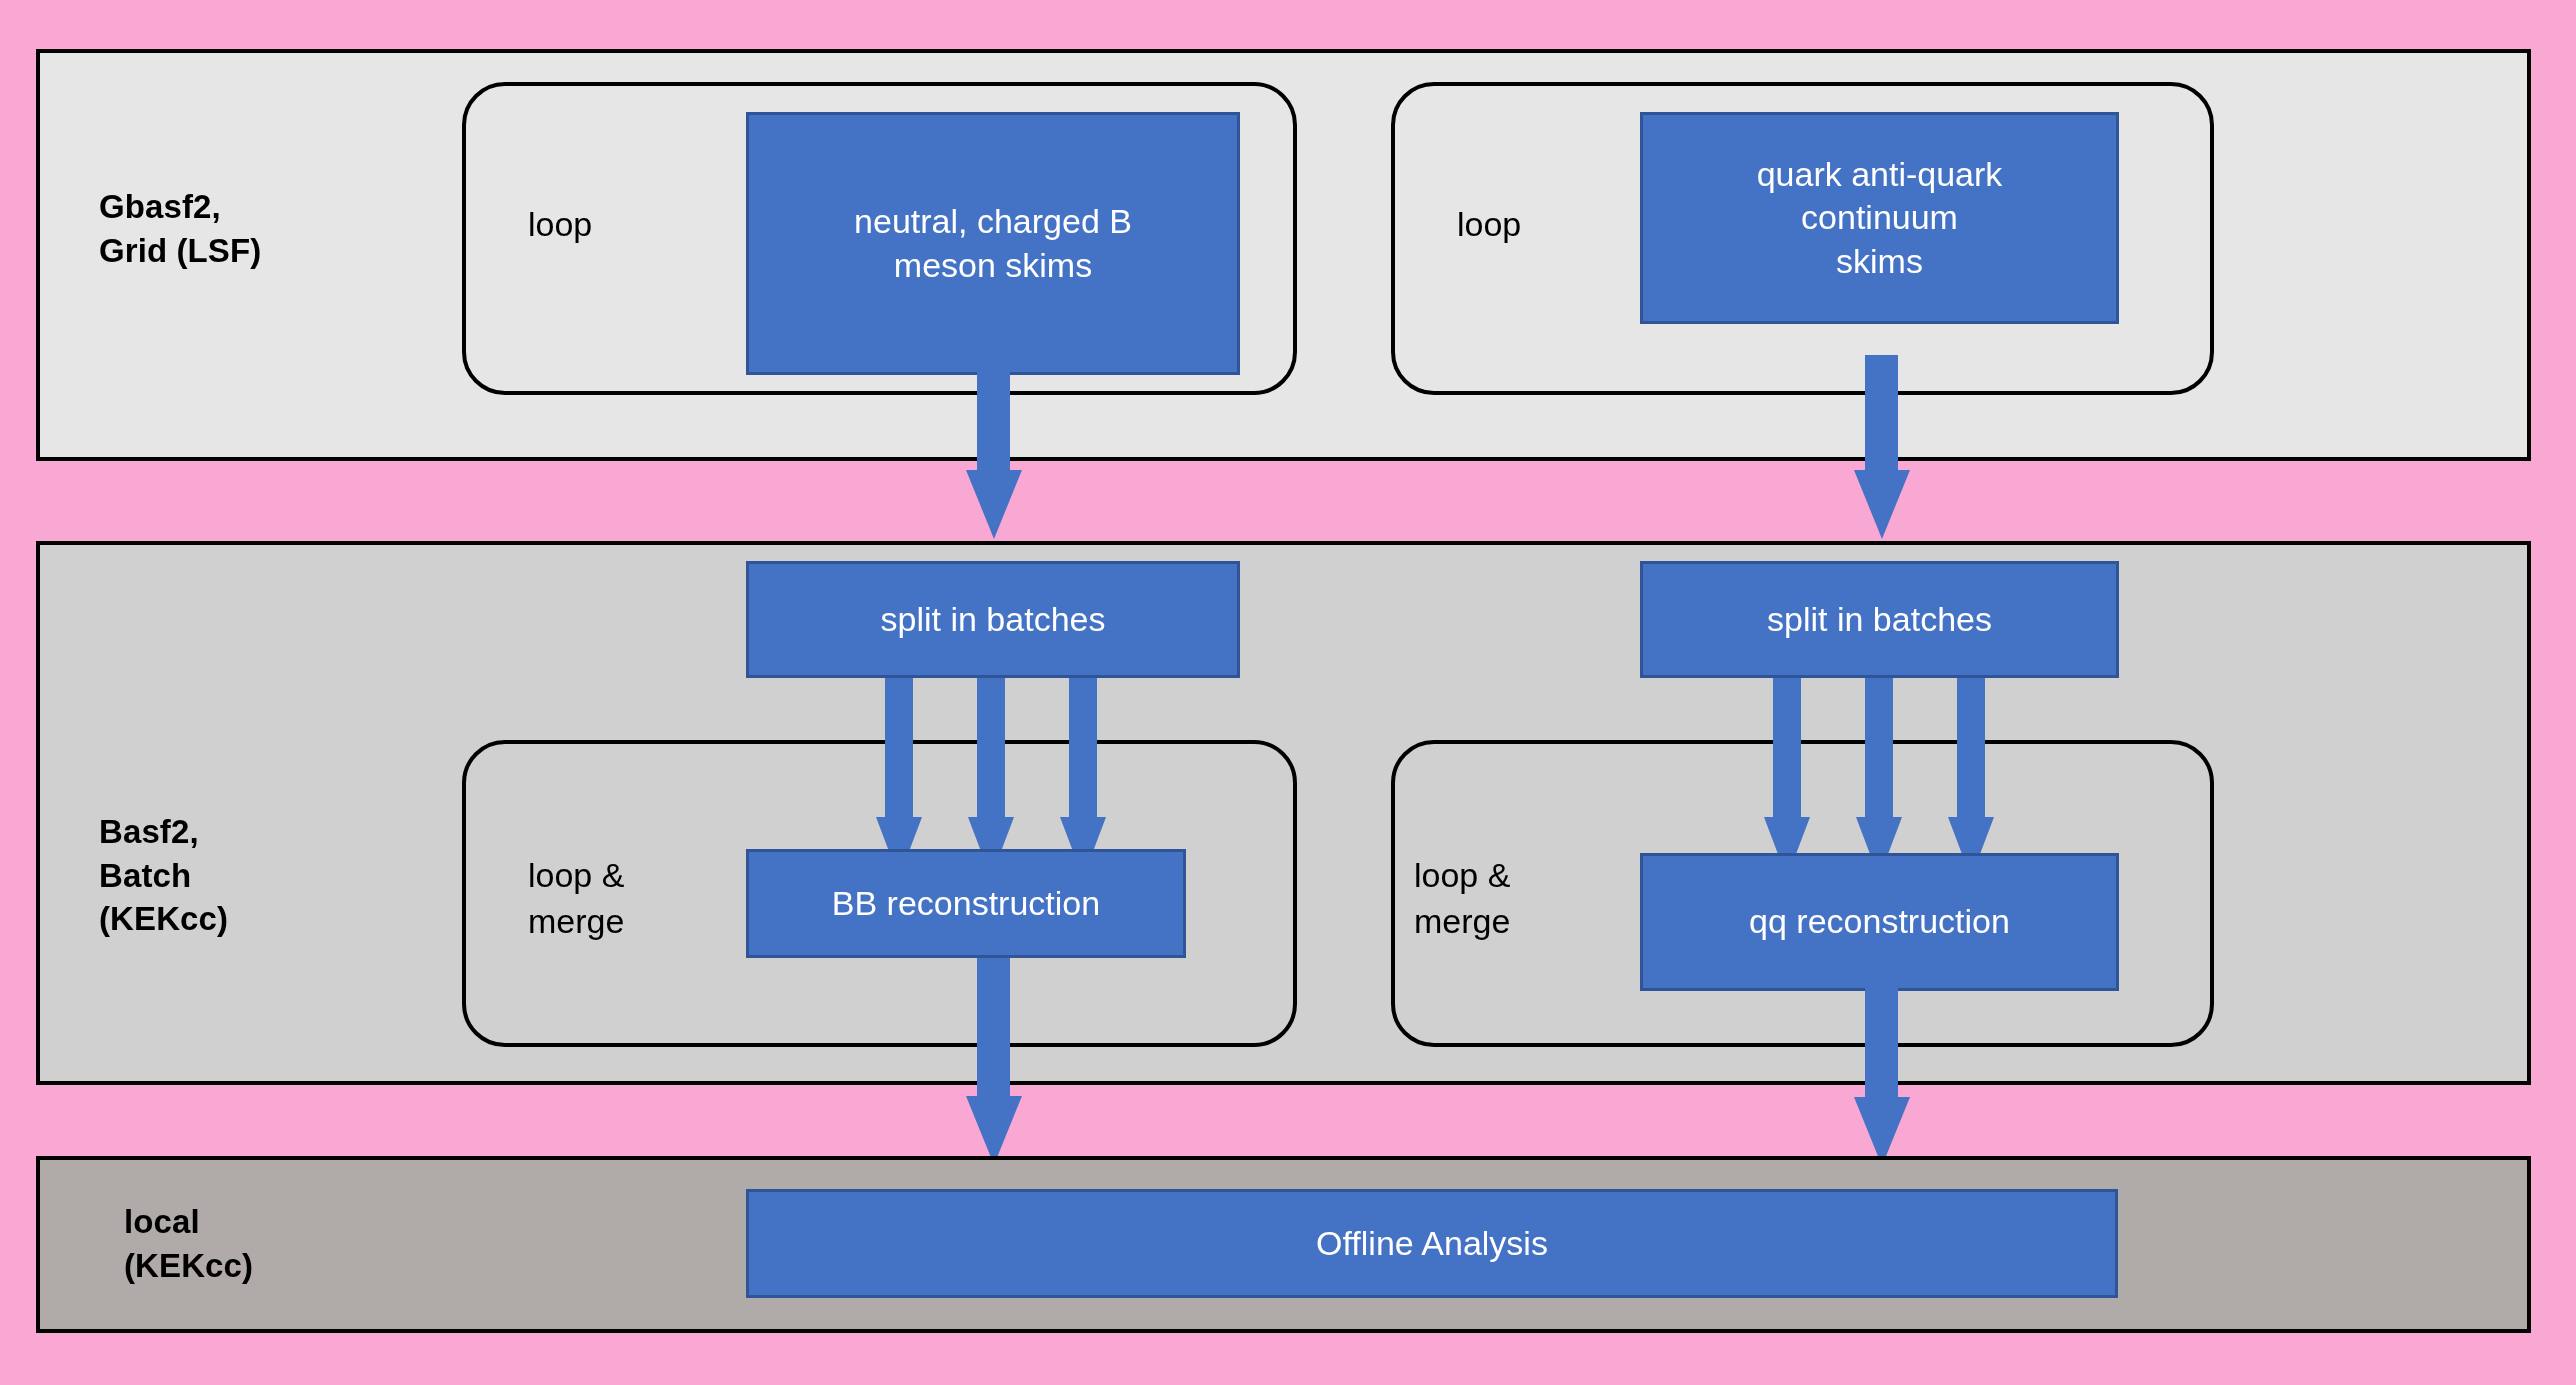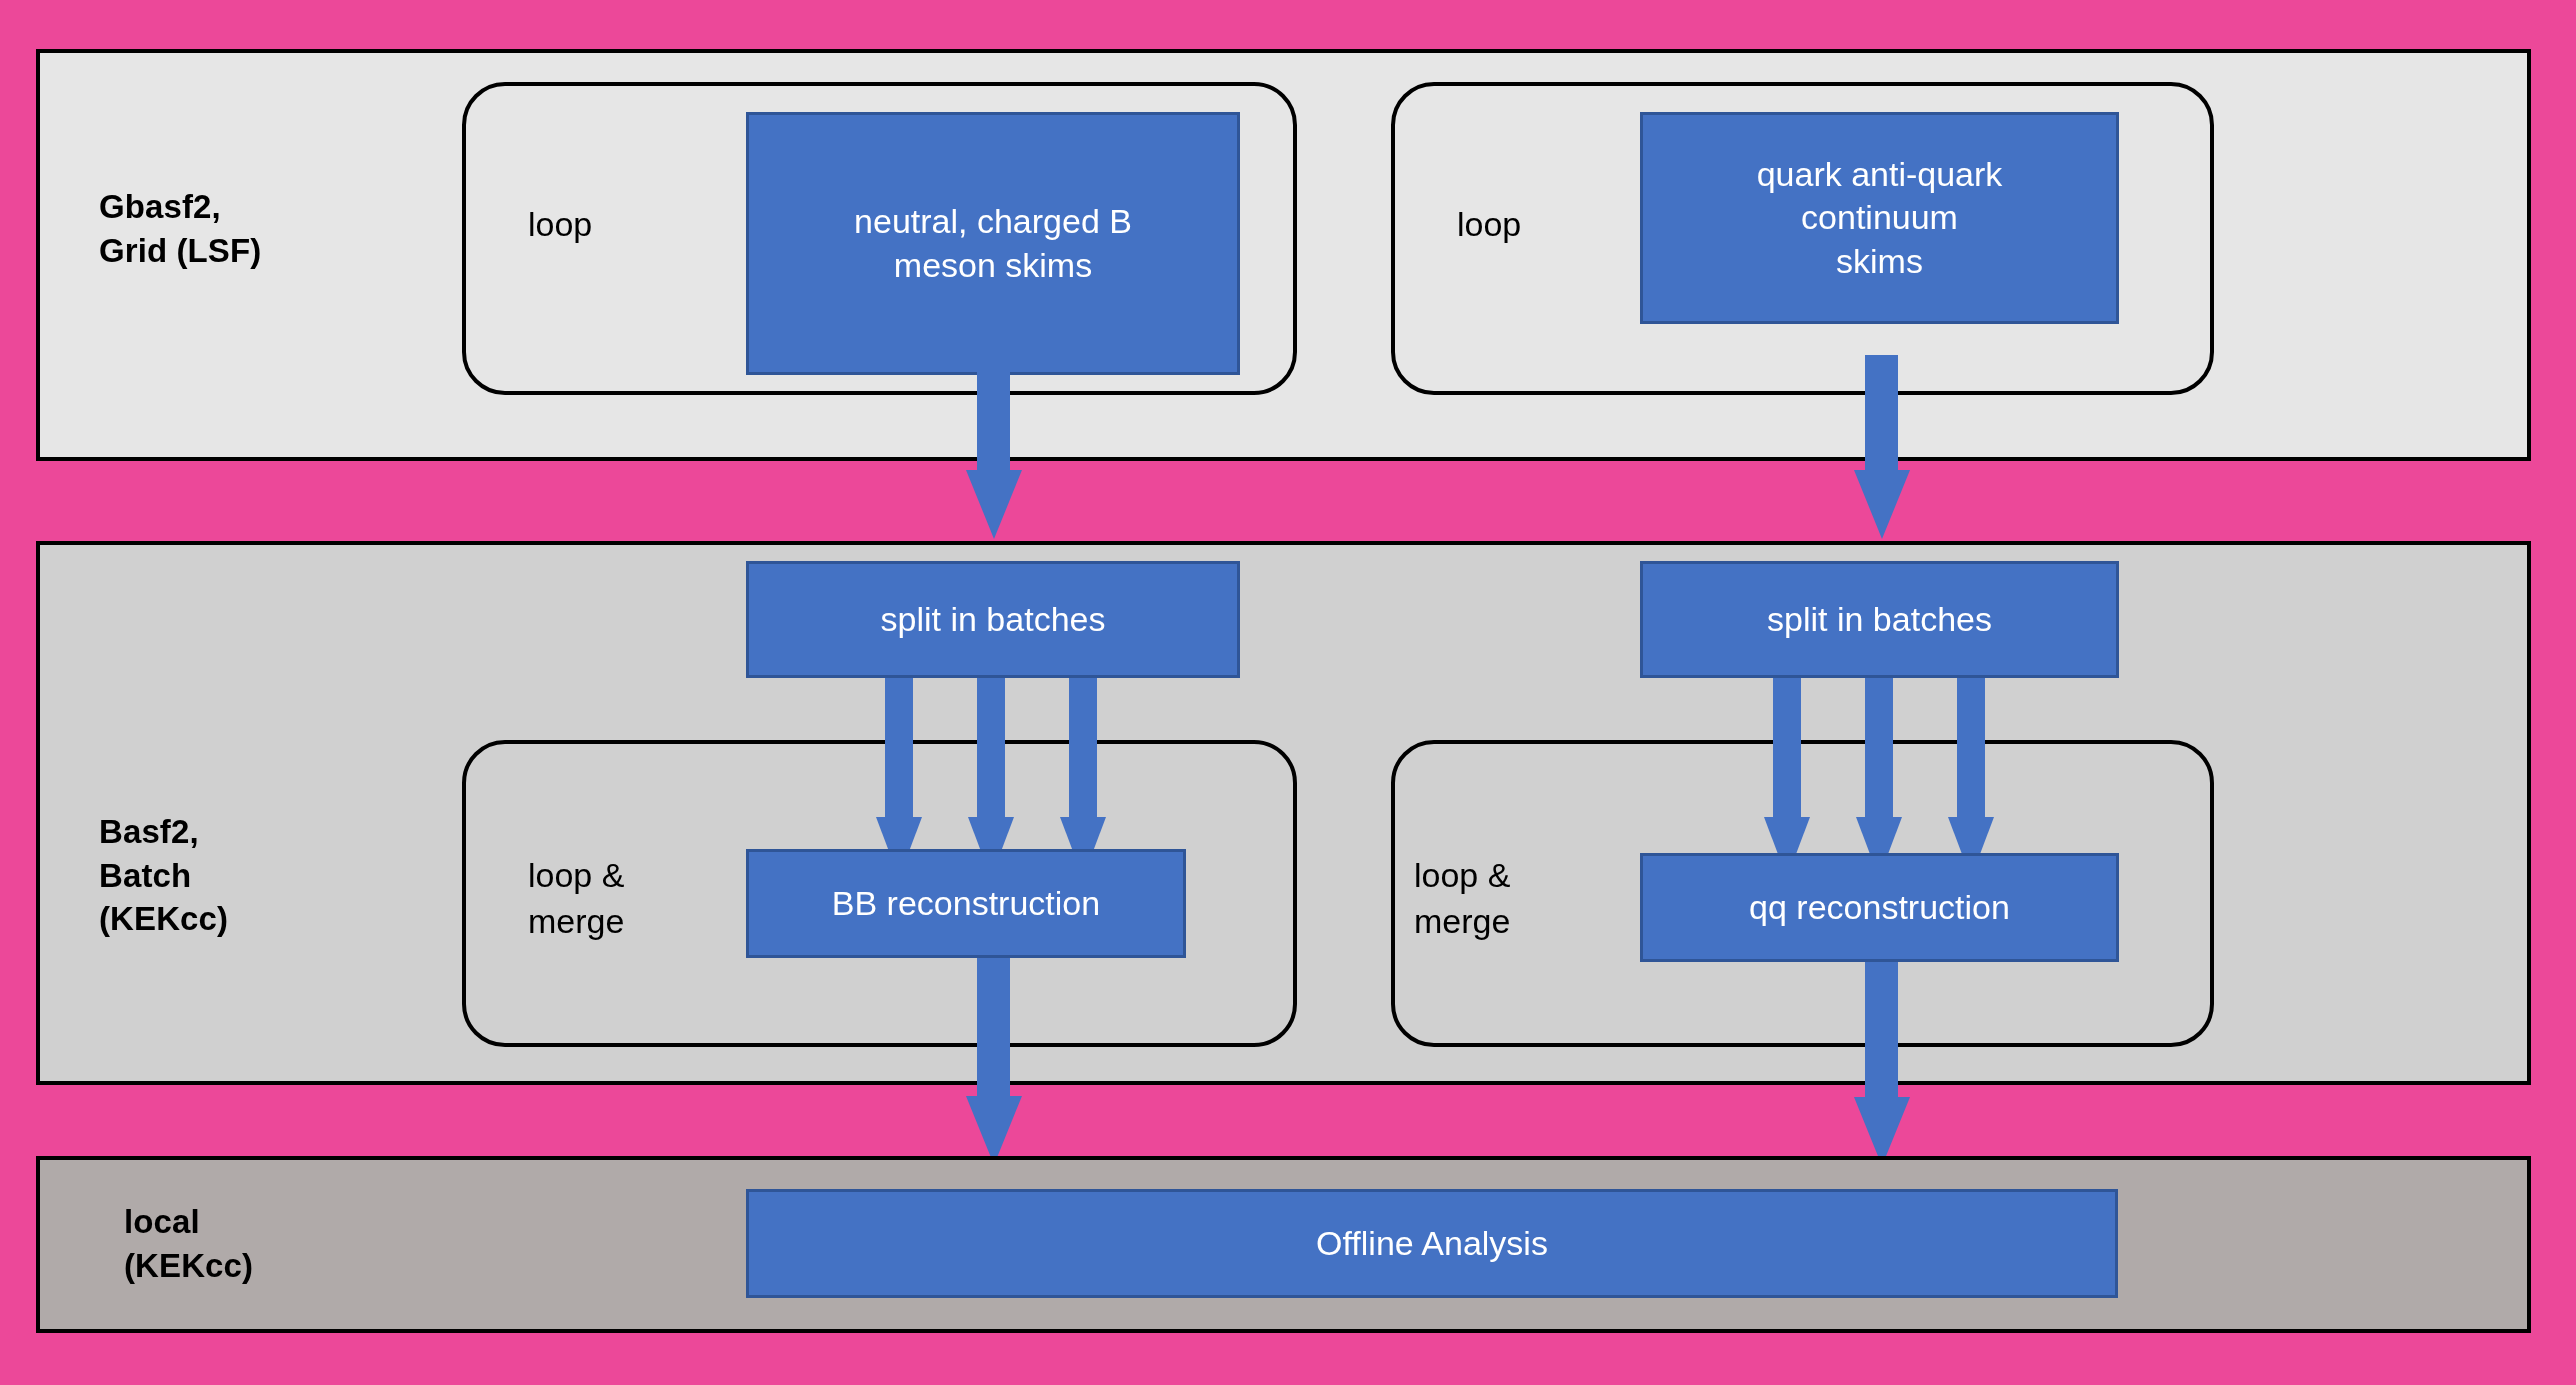--- a/index.html
+++ b/index.html
@@ -1,17 +1,17 @@
 <!DOCTYPE html>
 <html style="font-size:12px"><head>
 <meta charset="utf-8">
 <style>
   html,body{margin:0;padding:0;background:#ffffff;}
   body{width:2576px;height:1385px;font-family:"Liberation Sans",sans-serif;overflow:hidden;}
-  #stage{position:relative;width:2576px;height:1385px;background:#ec4899;}
+  #stage{position:relative;width:2576px;height:1385px;background:#f9a8d4;}
 
   
   .band{position:absolute;box-sizing:border-box;border:4.5px solid #000000;}
   .band-label{
     position:absolute;
     font-weight:bold;
     color:#000000;
     line-height:1.32;
     white-space:pre-line;
     letter-spacing:0.1px;
@@ -114,21 +114,21 @@
   <div class="head small" style="left:1764px;top:817px;"></div>
 
   <div class="shaft" style="left:1865px;top:678px;width:28px;height:145px;"></div>
   <div class="head small" style="left:1856px;top:817px;"></div>
 
   <div class="shaft" style="left:1957px;top:678px;width:28px;height:145px;"></div>
   <div class="head small" style="left:1948px;top:817px;"></div>
 
   <div class="node" style="left:746px;top:849px;width:440px;height:109px;font-size:34px;">BB reconstruction</div>
 
-  <div class="node" style="left:1640px;top:853px;width:479px;height:109px;font-size:34px;">qq reconstruction</div>
+  <div class="node" style="left:1640px;top:853px;width:479px;height:138px;font-size:34px;">qq reconstruction</div>
 
   <div class="shaft" style="left:977px;top:958px;width:33px;height:147px;"></div>
   <div class="head" style="left:966px;top:1096px;"></div>
 
   <div class="shaft" style="left:1865px;top:962px;width:33px;height:144px;"></div>
   <div class="head" style="left:1854px;top:1097px;"></div>
 
   <div class="band" style="left:36px;top:1156px;width:2495px;height:177px;background:#b0aaa9;"></div>
   <div class="band-label" style="left:104px;top:1200px;width:314px;font-size:33px;margin-left:20px;">local
 (KEKcc)</div>

